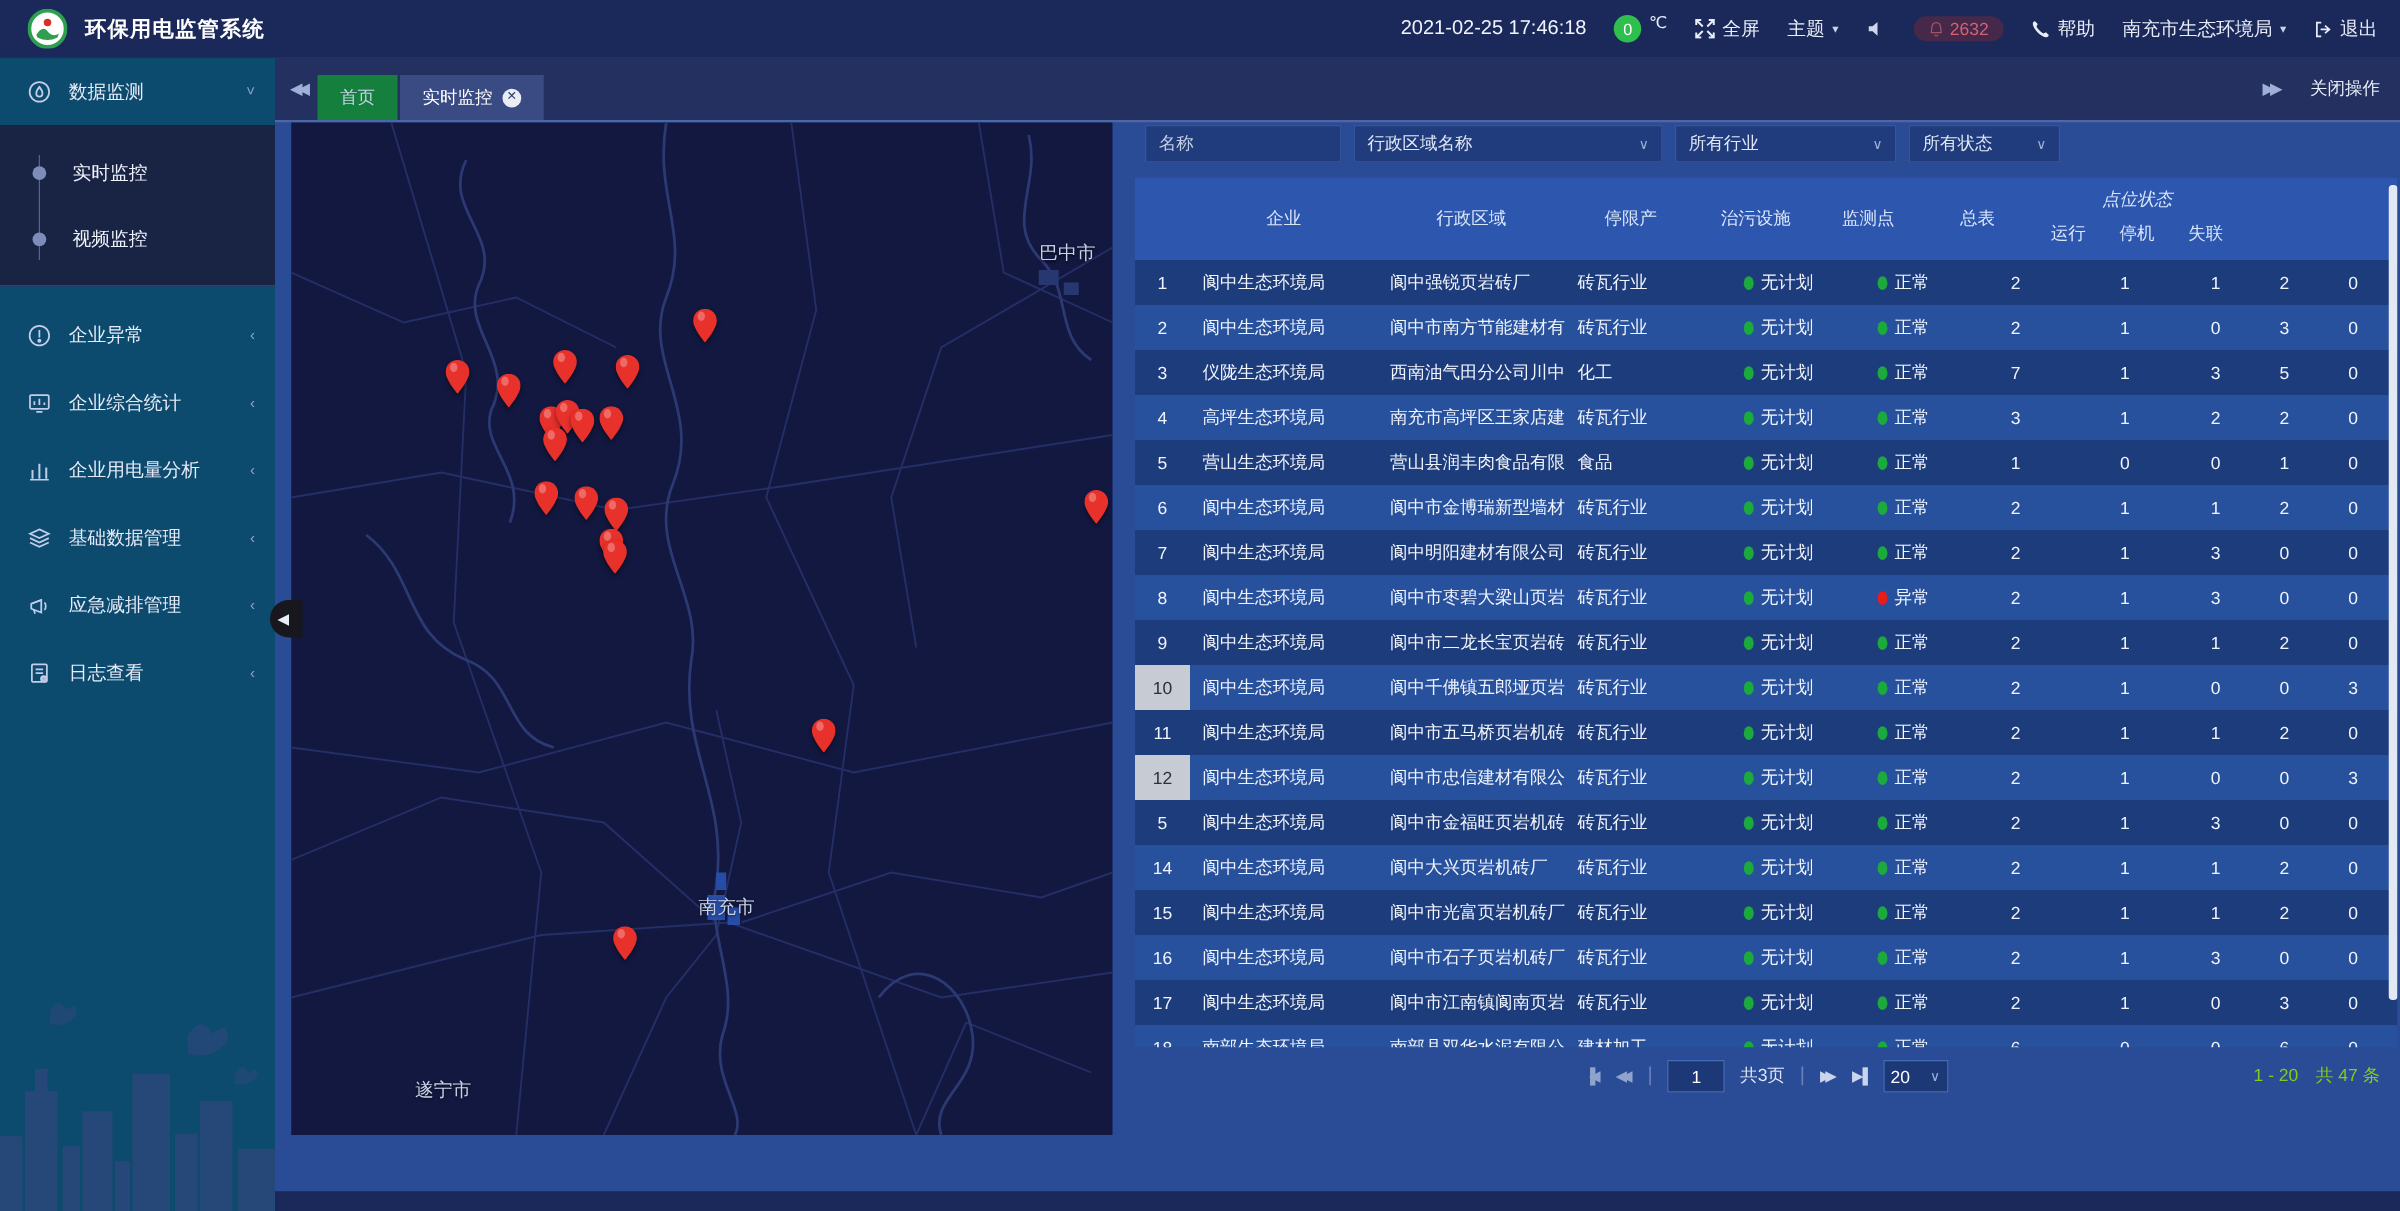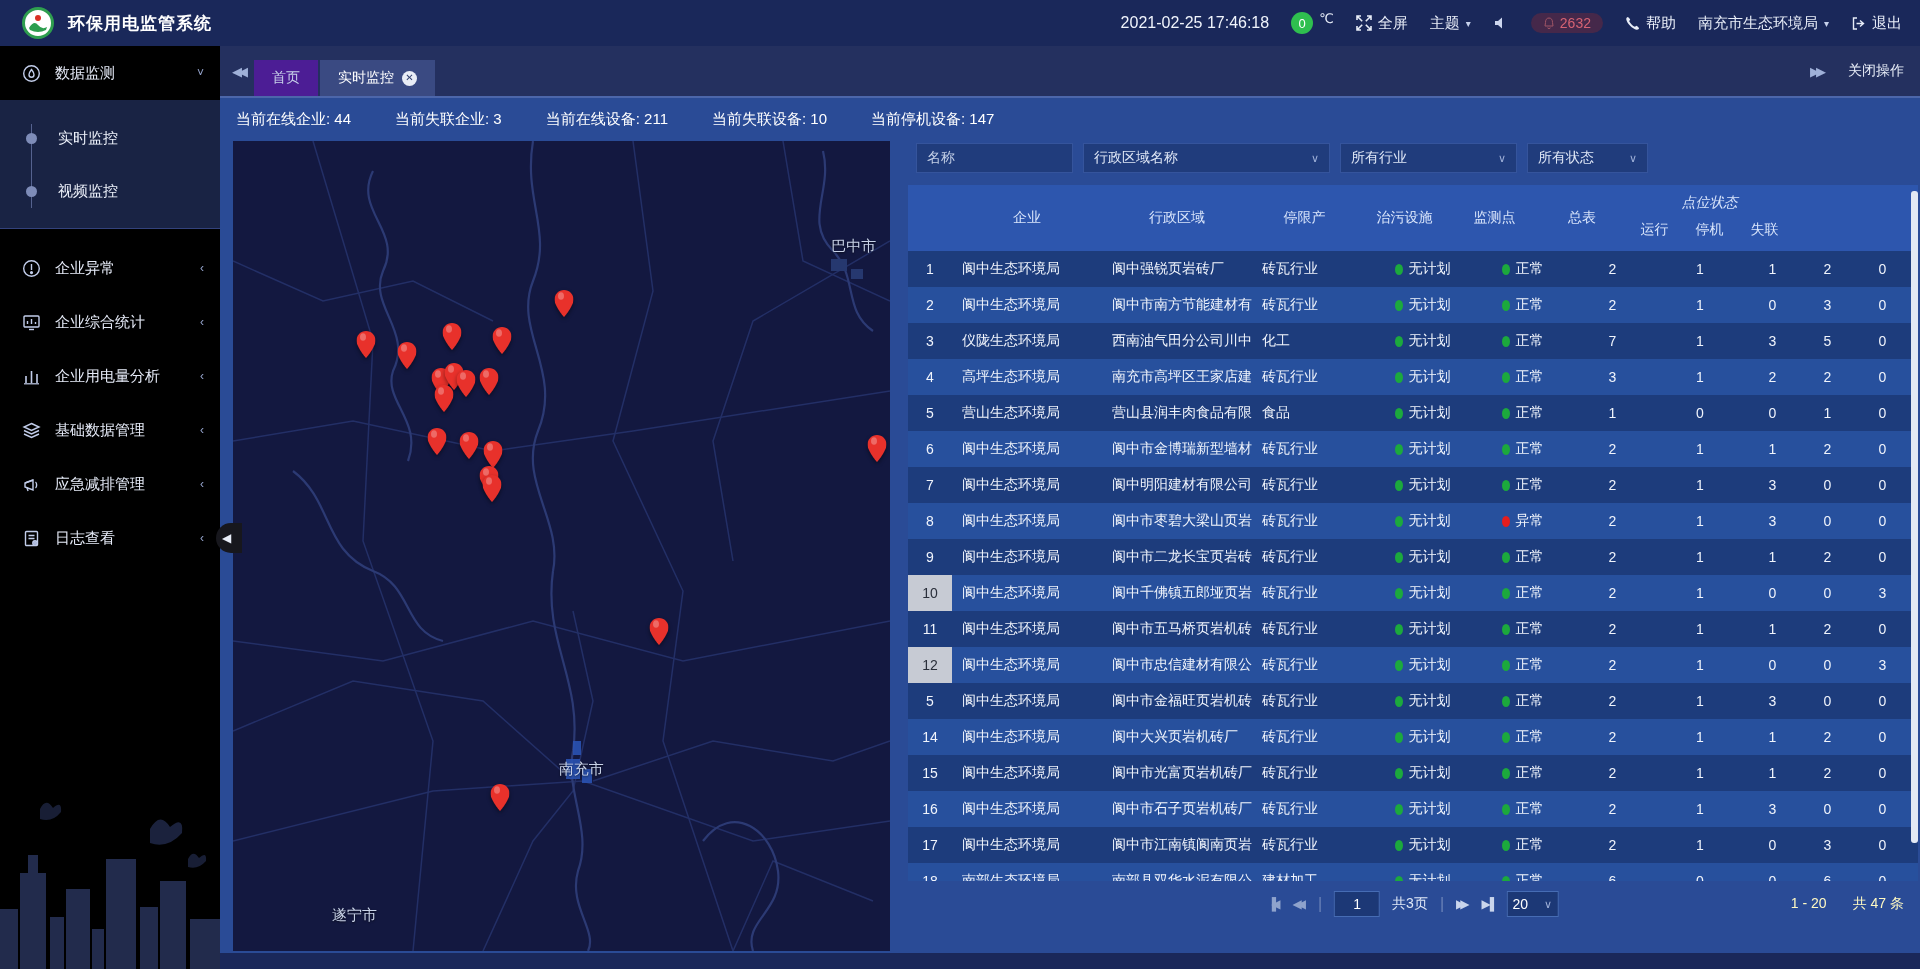--- a/index.html
+++ b/index.html
@@ -20,39 +20,39 @@
   .caret { font-size:10px; color:#c7d2ec; }
   .msg-pill { display:flex; align-items:center; gap:5px; background:#45284a; border-radius:11px;
     padding:2px 12px; color:#d56273; font-size:14px; }
   .hicon { display:inline-flex; }
   .hicon svg { display:block; }
 
   
   .main { flex:1; display:flex; position:relative; }
 
   
-  .sidebar { width:220px; background:#000000; color:#e6ebf8; position:relative; overflow:hidden; flex:0 0 220px; }
+  .sidebar { width:220px; background:#0c4a6e; color:#e6ebf8; position:relative; overflow:hidden; flex:0 0 220px; }
   .sb-group { height:54px; display:flex; align-items:center; padding:0 16px 0 22px; cursor:pointer; font-size:15px; }
   .sb-group .sb-ic { width:20px; margin-right:13px; display:inline-flex; }
   .sb-group .sb-chev { margin-left:auto; color:#94a3cc; font-size:12px; }
   .sb-sub { background:#192344; padding:12px 0 10px 0; border-bottom:1px solid #33427c; position:relative; }
   .sb-sub:before { content:""; position:absolute; left:31px; top:24px; bottom:20px; width:1px; background:#55628f; }
   .sb-item { height:53px; display:flex; align-items:center; padding-left:58px; position:relative;
     font-size:15px; color:#eef2fb; cursor:pointer; }
   .sb-item .dotpt { position:absolute; left:26px; width:11px; height:11px; border-radius:50%; background:#7e8cb8; }
   .sb-list { margin-top:12px; }
   .sb-sky { position:absolute; bottom:0; left:0; width:100%; opacity:.6; }
 
   
   .content { flex:1; display:flex; flex-direction:column; background:#2a4b96; min-width:0; }
   .tabbar { height:52px; background:#24305f; border-bottom:2px solid #4c66aa; display:flex; align-items:flex-end;
     color:#c8d2ea; position:relative; }
   .tab-scroll-left { align-self:center; margin:0 10px 0 12px; color:#9fb0d8; font-size:13px; letter-spacing:-4px; cursor:pointer; }
   .tab { height:36px; padding:0 18px; display:flex; align-items:center; gap:8px; font-size:14px;
-    background:#4c1d95; margin-right:2px; cursor:pointer; }
+    background:#15803d; margin-right:2px; cursor:pointer; }
   .tab.active { background:#3a4a82; color:#fff; }
   .tab-close { width:15px; height:15px; border-radius:50%; background:#e9edf6; color:#31406f; font-size:10px;
     display:flex; align-items:center; justify-content:center; line-height:1; }
   .tabbar-right { position:absolute; right:16px; top:0; height:100%; display:flex; align-items:center; gap:26px; }
   .tab-scroll-right { color:#9fb0d8; font-size:13px; letter-spacing:-4px; cursor:pointer; }
   .close-ops { color:#e8edf8; font-size:14px; cursor:pointer; }
 
   .statsbar { height:43px; display:flex; align-items:center; gap:44px; padding-left:16px; color:#fff; font-size:15px; }
   .stat-item { white-space:nowrap; }
 
@@ -103,21 +103,21 @@
 
   .pager { height:46px; display:flex; align-items:center; position:relative; color:#dfe7f6; font-size:14px; }
   .pager-center { position:absolute; left:50%; transform:translateX(-50%); display:flex; align-items:center; gap:12px; }
   .pg-ic { color:#c9d5ec; letter-spacing:-5px; font-size:12px; cursor:pointer; padding-right:5px; }
   .pg-ic.dim { color:#8fa3cc; }
   .pg-sep { color:#6b82b8; font-size:16px; }
   .pg-input { width:46px; height:26px; background:#1c3876; border:1px solid #466cb4; color:#fff;
     display:flex; align-items:center; justify-content:center; }
   .pg-size { width:52px; height:26px; background:#1c3876; border:1px solid #466cb4; color:#fff;
     display:flex; align-items:center; justify-content:center; gap:6px; cursor:pointer; }
-  .pager-right { position:absolute; right:14px; display:flex; gap:26px; color:#fef9c3; }
+  .pager-right { position:absolute; right:14px; display:flex; gap:14px; color:#84cc16; }
 
   .footer-strip { height:16px; background:#1a285a; flex:0 0 16px; }
 </style>
 </head>
 <body>
 
 <div class="app">
 
   <header class="hdr">
     <span class="hdr-logo hicon">
@@ -312,27 +312,20 @@
               <span>实时监控</span>
               <span class="tab-close">✕</span>
             </span>
           </span>
         <span class="tabbar-right">
           <span class="tab-scroll-right">▶▶</span>
           <span class="close-ops">关闭操作</span>
         </span>
       </div>
 
-      <div class="statsbar" id="statsbar">
-          <span class="stat-item">当前在线企业: 44</span>
-          <span class="stat-item">当前失联企业: 3</span>
-          <span class="stat-item">当前在线设备: 211</span>
-          <span class="stat-item">当前失联设备: 10</span>
-          <span class="stat-item">当前停机设备: 147</span>
-        </div>
 
       <div class="panels">
         <span class="collapse-handle" style="left:-4px;">
           <span>◀</span>
         </span>
 
         <div class="map">
           <svg class="roads" width="657" height="810" viewBox="0 0 657 810">
             <g fill="none" stroke="#232f66" stroke-width="1.5">
               <path d="M0 300 L120 280 L260 310 L400 290 L657 250"></path>

